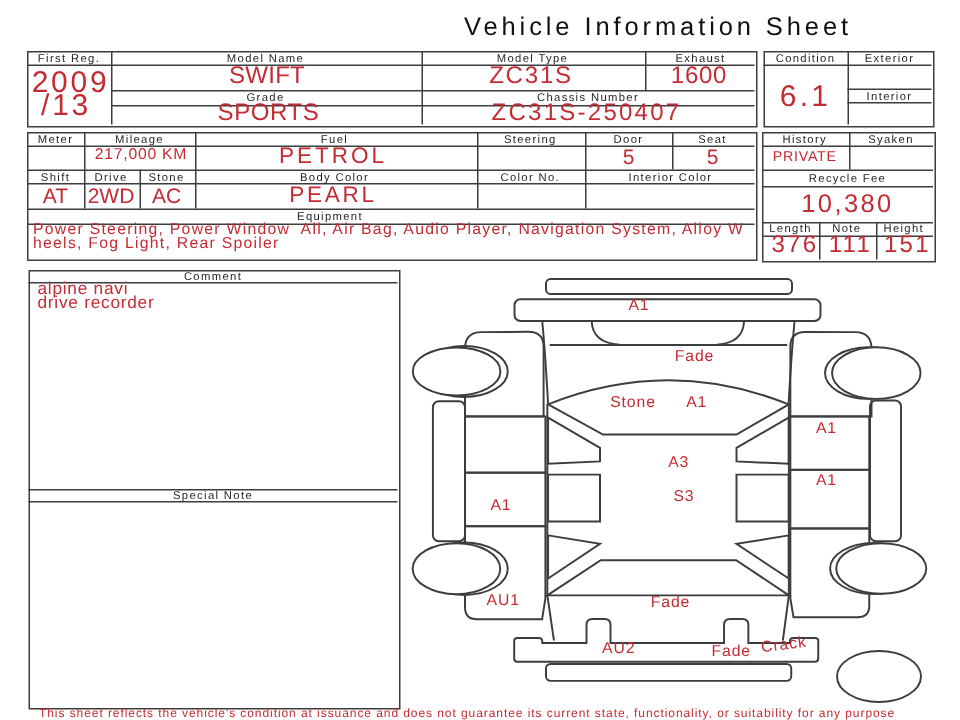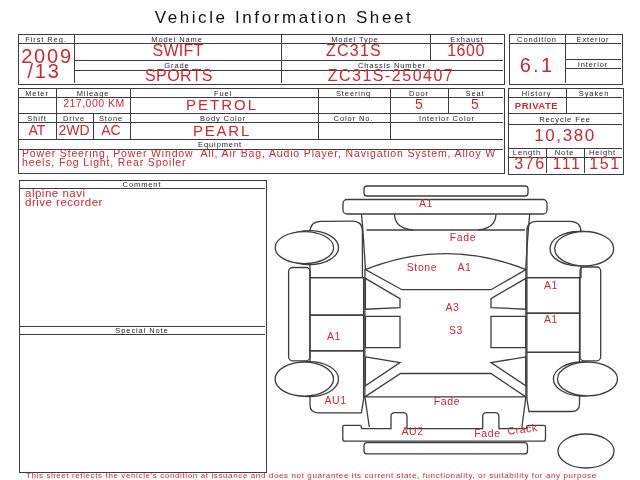--- a/index.html
+++ b/index.html
@@ -7,21 +7,21 @@
 .box{position:absolute;border:1px solid #3d3d3d}
 .vl{position:absolute;width:1px;background:#3d3d3d}
 .hl{position:absolute;height:1px;background:#3d3d3d}
 .hdr{position:absolute;color:#1f1f1f;font-size:7.5px;letter-spacing:0.9px;white-space:nowrap;transform:translate(-50%,-50%)}
 .val{position:absolute;color:#c42b33;font-weight:normal;white-space:nowrap;transform:translate(-50%,-50%)}
 .rtx{position:absolute;color:#c42b33;white-space:nowrap}
 </style></head>
 <body>
 <div id="page">
 
-<div class="ab" style="left:0;top:8px;width:568px;text-align:center;font-size:17px;letter-spacing:2.6px;color:#111">Vehicle Information Sheet</div>
+<div class="ab" style="left:0;top:8px;width:568px;text-align:right;font-size:17px;letter-spacing:2.6px;color:#111">Vehicle Information Sheet</div>
 
 <div class="box" style="left:18px;top:34px;width:485px;height:49px"></div>
 
 <div class="vl" style="left:74px;top:34px;height:49px"></div>
 <div class="vl" style="left:281px;top:34px;height:49px"></div>
 <div class="vl" style="left:430px;top:34px;height:26px"></div>
 <div class="hl" style="left:18px;top:43px;width:485px"></div>
 <div class="hl" style="left:74px;top:59.5px;width:429px"></div>
 <div class="hl" style="left:74px;top:69.5px;width:429px"></div>
 
@@ -126,21 +126,21 @@
 <div class="hl" style="left:508px;top:113px;width:114px"></div>
 <div class="hl" style="left:508px;top:124px;width:114px"></div>
 <div class="hl" style="left:508px;top:147.5px;width:114px"></div>
 <div class="hl" style="left:508px;top:156.5px;width:114px"></div>
 <div class="vl" style="left:565.5px;top:88px;height:25px"></div>
 <div class="vl" style="left:546px;top:147.5px;height:25.5px"></div>
 <div class="vl" style="left:583.5px;top:147.5px;height:25.5px"></div>
 
 <div class="hdr" style="left:536.5px;top:92.5px">History</div>
 
-<div class="val" style="left:536.5px;top:104.5px;font-size:9.5px;letter-spacing:0.5px;font-weight:bold">PRIVATE</div>
+<div class="val" style="left:536.5px;top:104.5px;font-size:9.5px;letter-spacing:0.5px;font-weight:normal">PRIVATE</div>
 
 <div class="hdr" style="left:594px;top:92.5px">Syaken</div>
 
 <div class="hdr" style="left:565px;top:118.5px">Recycle Fee</div>
 
 <div class="val" style="left:565px;top:135.5px;font-size:17px;letter-spacing:1.6px">10,380</div>
 
 <div class="hdr" style="left:527px;top:152px">Length</div>
 
 <div class="val" style="left:530px;top:164px;font-size:16px;letter-spacing:1.6px">376</div>

